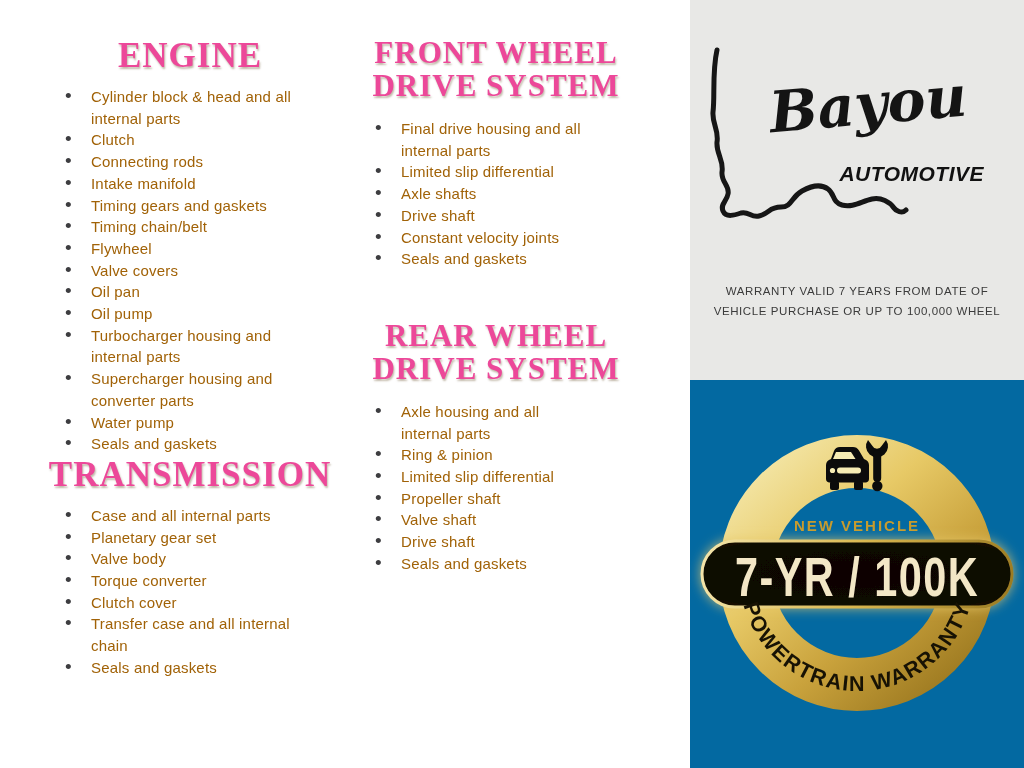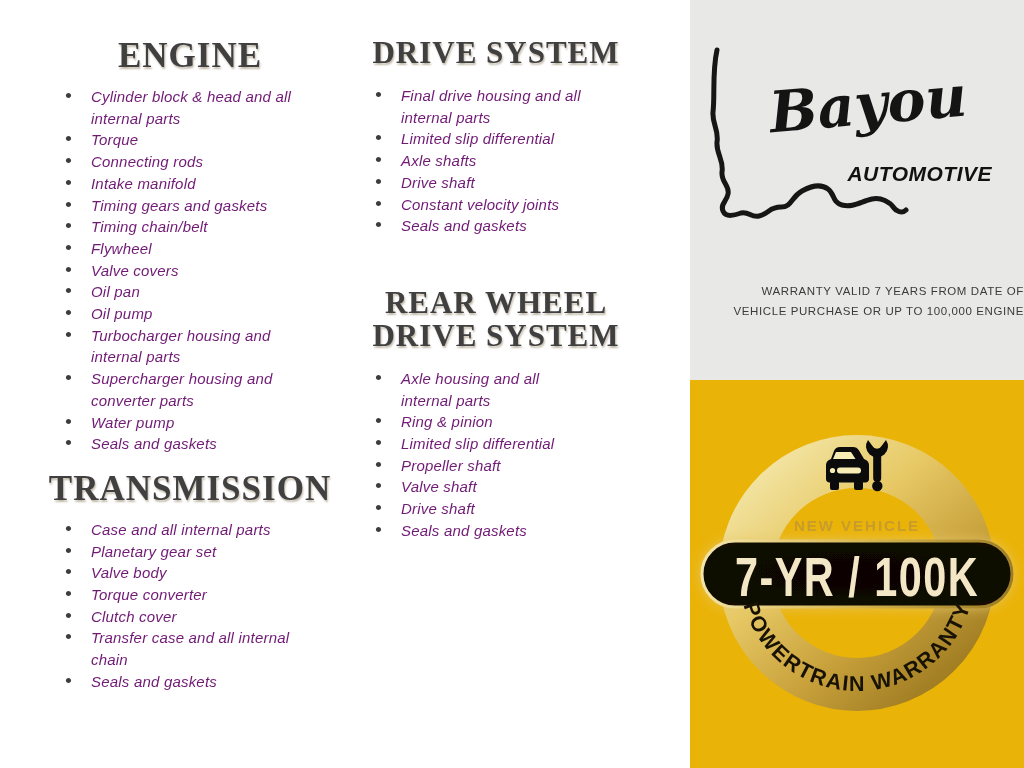--- a/index.html
+++ b/index.html
@@ -9,73 +9,73 @@
     font-family:"Liberation Sans", sans-serif;
   }
   
   .col { position:absolute; top:36px; }
   .col-left { left:40px;  width:300px; }
   .col-mid  { left:350px; width:292px; }
 
   .section-heading {
     margin:0; text-align:center;
     font-family:"Liberation Serif", serif; font-weight:700;
-    color:#404040; letter-spacing:1px;
+    color:#ec4899; letter-spacing:1px;
     text-shadow:1px 2px 2px rgba(80,55,10,0.35);
   }
   .section-heading.one-line { font-size:35px; line-height:40px; margin-bottom:10px; }
   .section-heading.two-line { font-size:31px; line-height:33px; margin-bottom:16px; }
   .section-heading span { display:block; }
-  .mt-gap { margin-top:14px; }
+  .mt-gap { }
   .mt-gap-mid { margin-top:49px; }
 
   ul.parts-list { list-style:none; margin:0; padding:0 0 0 24px; }
   ul.parts-list li {
     position:relative; padding-left:27px;
     font-size:15px; line-height:21.7px; letter-spacing:0.2px;
-    color:#701a75; white-space:pre-line;font-style:italic;
+    color:#a16207; white-space:pre-line;
   }
   ul.parts-list li::before {
     content:"\2022"; position:absolute; left:1px; top:-1px; font-size:19px; color:#3D3D40;
   }
 
   
   .panel-right { position:absolute; left:690px; top:0; width:334px; height:768px; }
   .panel-top   { position:absolute; left:0; top:0; width:334px; height:380px; background:#E8E8E6; }
-  .panel-bottom{ position:absolute; left:0; top:380px; width:334px; height:388px; background:#eab308; }
+  .panel-bottom{ position:absolute; left:0; top:380px; width:334px; height:388px; background:#0369a1; }
 
   .logo-outline-svg { position:absolute; left:0; top:0; width:334px; height:240px; }
   .brand-name {
     position:absolute; left:62px; top:70px; width:232px; text-align:center;
     font-family:"DejaVu Serif", serif; font-style:italic; font-weight:700;
     font-size:57px; color:#141414; transform:rotate(-5deg);
   }
   .brand-sub {
-    position:absolute; right:32px; top:162px;
+    position:absolute; right:40px; top:162px;
     font-style:italic; font-weight:700; font-size:21px; letter-spacing:0.5px; color:#111111;
   }
   .warranty-note {
-    position:absolute; left:0; top:281px; width:334px; text-align:right;
+    position:absolute; left:0; top:281px; width:334px; text-align:center;
     font-size:11.5px; line-height:20px; letter-spacing:0.6px; color:#3B3B3B;
   }
   .badge-svg { position:absolute; left:0; top:0; width:334px; height:388px; }
 </style>
 </head>
 <body>
 
 <div class="page">
 
   <div class="col col-left">
     <h2 class="section-heading one-line">
       <span>ENGINE</span>
     </h2>
     <ul class="parts-list">
         <li>Cylinder block &amp; head and all
 internal parts</li>
-        <li>Torque</li>
+        <li>Clutch</li>
         <li>Connecting rods</li>
         <li>Intake manifold</li>
         <li>Timing gears and gaskets</li>
         <li>Timing chain/belt</li>
         <li>Flywheel</li>
         <li>Valve covers</li>
         <li>Oil pan</li>
         <li>Oil pump</li>
         <li>Turbocharger housing and
 internal parts</li>
@@ -95,20 +95,21 @@
         <li>Torque converter</li>
         <li>Clutch cover</li>
         <li>Transfer case and all internal
 chain</li>
         <li>Seals and gaskets</li>
       </ul>
   </div>
 
   <div class="col col-mid">
     <h2 class="section-heading two-line">
+      <span>FRONT WHEEL</span>
       <span>DRIVE SYSTEM</span>
     </h2>
     <ul class="parts-list">
         <li>Final drive housing and all
 internal parts</li>
         <li>Limited slip differential</li>
         <li>Axle shafts</li>
         <li>Drive shaft</li>
         <li>Constant velocity joints</li>
         <li>Seals and gaskets</li>
@@ -137,21 +138,21 @@
         <path d="M27,50 C22,72 25,96 23,112 C22,124 29,130 27,142 C26,154 34,160 32,172
                  C31,182 40,186 38,194 C37,201 30,204 33,211 C36,218 45,215 51,213
                  C59,211 61,218 69,216 C80,213 79,207 91,207 C102,207 101,197 112,191
                  C121,186 130,183 138,189 C145,194 142,202 152,205 C163,208 172,201 182,199
                  C191,197 200,202 204,208 C206,211 212,214 216,210" stroke="#161616" stroke-width="5" fill="none" stroke-linecap="round" stroke-linejoin="round"></path>
       </svg>
       <div class="brand-name">Bayou</div>
       <div class="brand-sub">AUTOMOTIVE</div>
       <div class="warranty-note">
         <div>WARRANTY VALID 7 YEARS FROM DATE OF</div>
-        <div>VEHICLE PURCHASE OR UP TO 100,000 ENGINE</div>
+        <div>VEHICLE PURCHASE OR UP TO 100,000 WHEEL</div>
       </div>
     </div>
 
     <div class="panel-bottom">
       <svg class="badge-svg" viewBox="0 0 334 388">
         <defs>
           <linearGradient id="ringGrad" gradientUnits="userSpaceOnUse" x1="60" y1="60" x2="290" y2="330">
             <stop offset="0" stop-color="#F6ECB4"></stop>
             <stop offset="0.35" stop-color="#E7C966"></stop>
             <stop offset="0.62" stop-color="#C9A23C"></stop>

